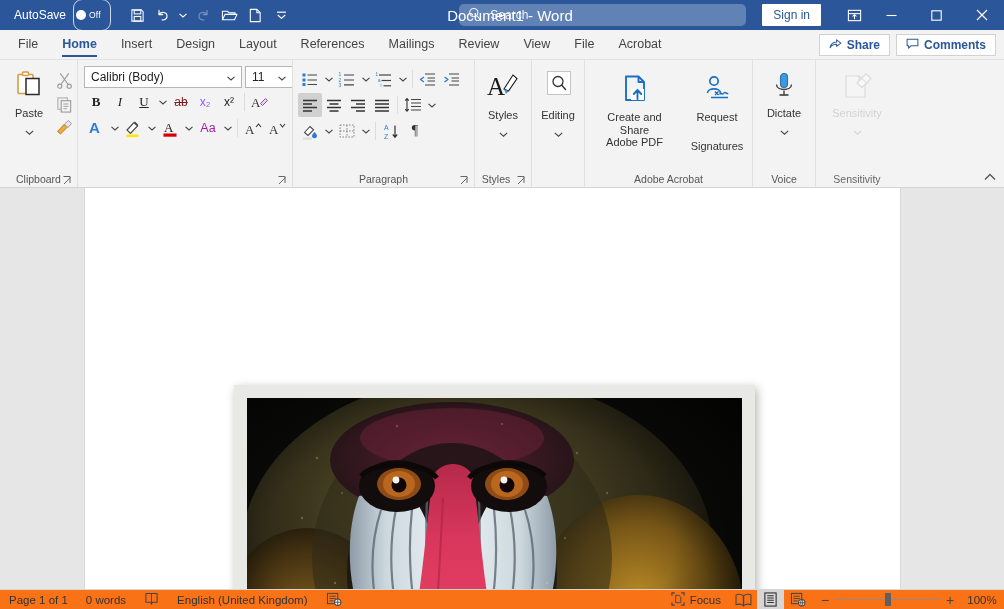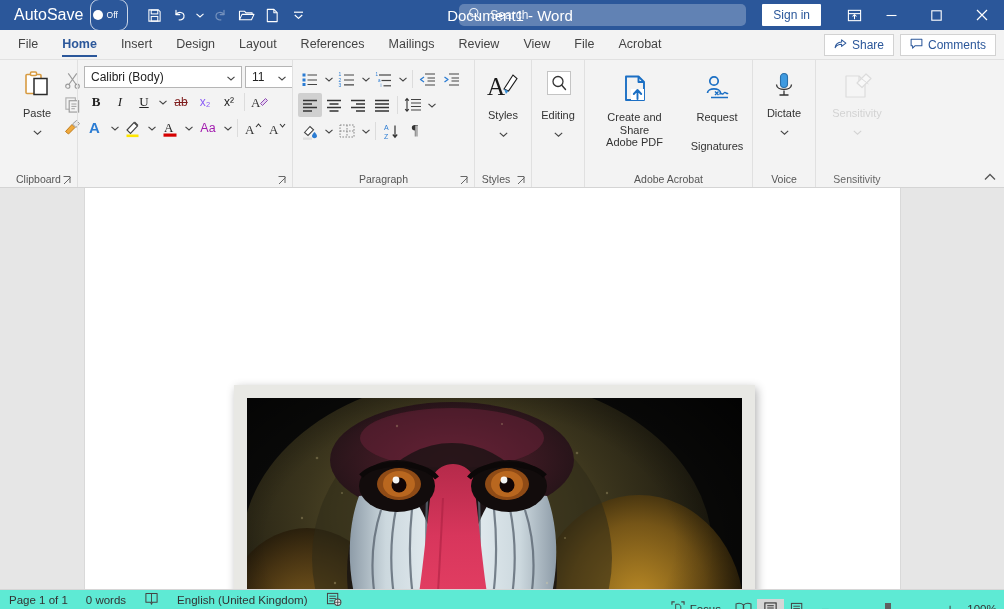--- a/index.html
+++ b/index.html
@@ -12,21 +12,21 @@
   }
   .app { width: 1004px; height: 609px; display: flex; flex-direction: column; position: relative; }
 
   
   .titlebar {
     height: 30px; background: #2b579a; color: #ffffff;
     display: flex; align-items: center; flex: 0 0 30px;
     font-size: 12px; position: relative;
   }
   .autosave-wrap { display: flex; align-items: center; margin-left: 14px; gap: 7px; }
-  .autosave-label { font-size: 16px; color: #fff; text-align: center; }
+  .autosave-label { font-size: 12px; color: #fff; text-align: center; }
   .toggle {
     width: 38px; height: 32px; border-radius: 9px;
     border: 1px solid #cdd8e8; background: #2b579a;
     display: flex; align-items: center; padding: 0 2px; gap: 3px; cursor: pointer;
   }
   .toggle .knob { width: 10px; height: 10px; border-radius: 50%; background: #ffffff; flex:0 0 10px;}
   .toggle .tgl-text { font-size: 8.5px; color: #ffffff; letter-spacing: .2px; }
 
   .qat { display: flex; align-items: center; margin-left: 14px; gap: 2px; }
   .qat-btn {
@@ -71,21 +71,21 @@
   .tab.active { color: #2b579a; font-weight: bold; }
   .tab.active::after {
     content: ""; position: absolute; left: 12px; right: 12px; bottom: 2px;
     height: 2.5px; background: #2b579a;
   }
   .tabbar-right { margin-left: auto; display: flex; align-items: center; gap: 6px; padding-right: 8px; padding-bottom: 3px; }
   .pillbtn {
     display: flex; align-items: center; gap: 5px;
     border: 1px solid #d2d2d2; background: #fff; color: #2b579a;
     font-size: 12px; height: 22px; padding: 0 9px; cursor: pointer; border-radius: 0;
-    font-family: "Liberation Sans", sans-serif; font-weight: normal;
+    font-family: "Liberation Sans", sans-serif; font-weight: bold;
   }
 
   
   .ribbon {
     flex: 0 0 128px; height: 128px; background: #f3f3f3;
     border-bottom: 1px solid #d4d4d4;
     display: flex; position: relative; overflow: hidden;
   }
   .group { display: flex; flex-direction: column; position: relative; padding-top: 4px; height: 127px; }
   .group + .group { border-left: 1px solid #e0e0e0; }
@@ -144,22 +144,22 @@
     position: absolute; left: 149px; top: 197px; width: 521px; height: 351px;
     background: #e8e8e4; padding: 13px;
     box-shadow: 2px 3px 9px rgba(0,0,0,.30);
     cursor: pointer;
   }
   .photo { width: 100%; height: 100%; position: relative; overflow: hidden; background: #050505; }
   .photo svg { display: block; width: 100%; height: 100%; }
 
   
   .statusbar {
-    flex: 0 0 20px; height: 20px; background: #5eead4; border-top: 1px solid #d6d6d6;
-    display: flex; align-items: flex-start; font-size: 11.5px; color: #333;
+    flex: 0 0 20px; height: 20px; background: #f97316; border-top: 1px solid #d6d6d6;
+    display: flex; align-items: center; font-size: 11.5px; color: #333;
   }
   .sb-item { display: flex; align-items: center; gap: 5px; padding: 0 9px; height: 20px; cursor: pointer; }
   .sb-right { margin-left: auto; display: flex; align-items: center; height: 38px; }
   .viewbtn { width: 27px; height: 20px; display: flex; align-items: center; justify-content: center; cursor: pointer; }
   .viewbtn.active { background: #d6d6d6; }
   .zoomctl { display: flex; align-items: center; gap: 0; padding-left: 4px; }
   .zbtn { width: 20px; height: 20px; display: flex; align-items: center; justify-content: center; cursor: pointer; font-size: 14px; color: #444; }
   .ztrack { width: 105px; height: 20px; display: flex; align-items: center; position: relative; cursor: pointer; }
   .ztrack .line { width: 100%; height: 1px; background: #8c8c8c; }
   .ztrack .thumb { position: absolute; left: 50%; margin-left: -3px; width: 6px; height: 13px; background: #606060; }
@@ -292,21 +292,21 @@
             </svg>
         </span>
         <span>Comments</span>
       </button>
     </div>
   </div>
 
   <div class="ribbon">
 
     <div class="group" style="width:77px">
-      <div class="group-body" style="padding-left:14px">
+      <div class="group-body" style="padding-left:6px">
         <div class="bigbtn" style="padding-top:6px">
           <span>
             <svg width="30" height="30" viewBox="0 0 30 30">
               <rect x="4" y="4.5" width="15" height="19" rx="1" fill="#fff" stroke="#d79b42" stroke-width="1.6"></rect>
               <rect x="8.5" y="2" width="6" height="3.6" rx="1" fill="#fff" stroke="#d79b42" stroke-width="1.5"></rect>
               <rect x="12" y="8.5" width="13" height="16" fill="#fff" stroke="#2b2b2b" stroke-width="1.5"></rect>
             </svg>
           </span>
           <span class="blabel">Paste</span>
           <span class="bcaret">

